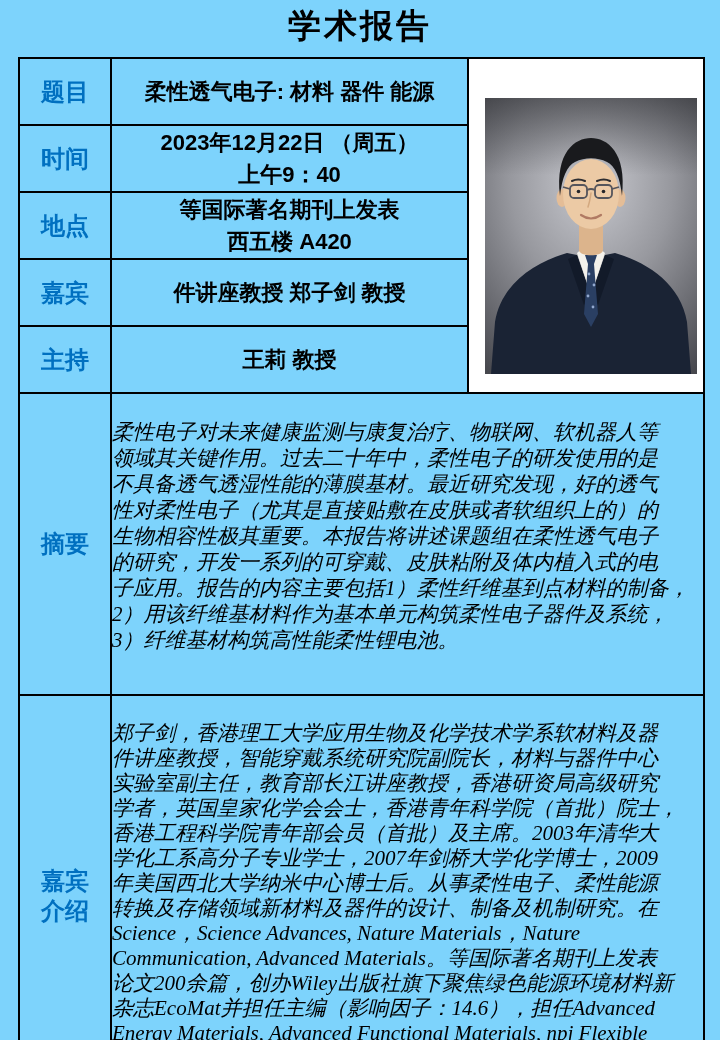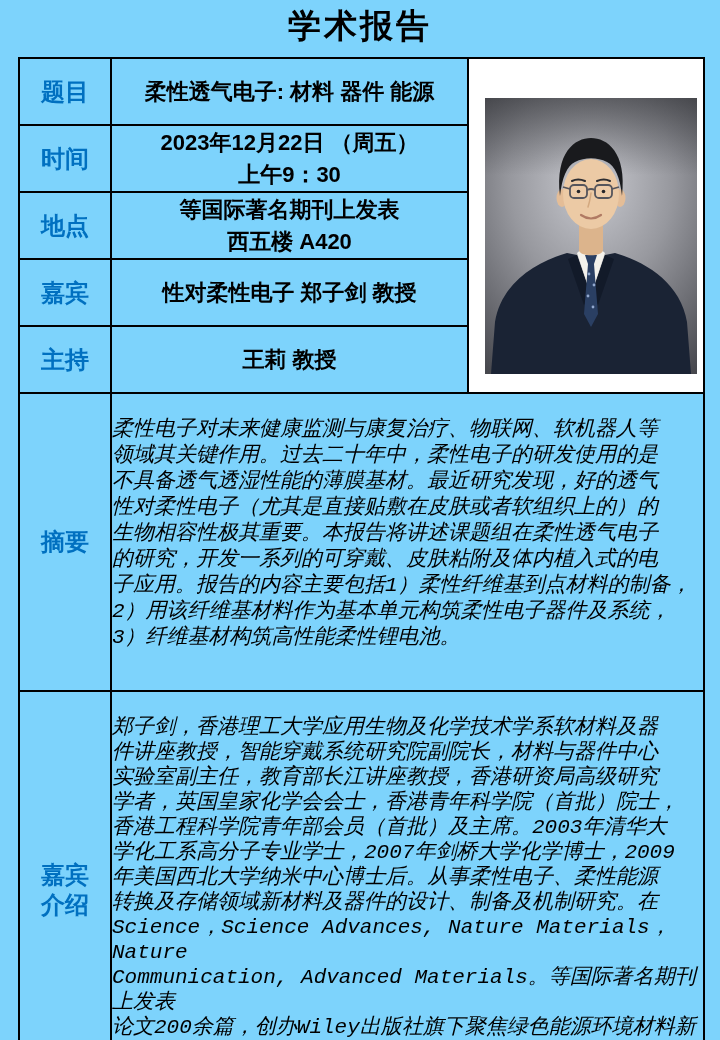--- a/index.html
+++ b/index.html
@@ -69,21 +69,21 @@
   }
   .photo-frame {
     margin: 39px 0 0 16px;
     width: 212px;
     height: 276px;
   }
   .photo-frame svg { display: block; }
   td.body-cell {
     vertical-align: top;
     padding: 6px 6px 0 7px;
-    font-family: Liberation Mono, monospace;
+    font-family: Liberation Serif, serif;
     font-style: italic;
     font-size: 21px;
     white-space: pre-line;
   }
   .abstract-text { line-height: 26px; height: 250px; overflow: hidden; }
   .bio-text { line-height: 25px; height: 350px; overflow: hidden; }
 </style>
 </head>
 <body>
 
@@ -156,30 +156,30 @@
               <path d="M106,95 C105,102 104,106 103,109" stroke="#d3a87f" stroke-width="1.5" fill="none" stroke-linecap="round"></path>
 
               <path d="M96,117 Q106,124 116,117" stroke="#b07a63" stroke-width="2.2" fill="none" stroke-linecap="round"></path>
             </svg>
           </div>
         </td>
       </tr>
       <tr class="info-row">
         <td class="label-cell">时间</td>
         <td class="value-cell">2023年12月22日 （周五）
-上午9：30</td>
+上午9：40</td>
       </tr>
       <tr class="info-row">
         <td class="label-cell">地点</td>
         <td class="value-cell">等国际著名期刊上发表
 西五楼 A420</td>
       </tr>
       <tr class="info-row">
         <td class="label-cell">嘉宾</td>
-        <td class="value-cell">性对柔性电子 郑子剑 教授</td>
+        <td class="value-cell">件讲座教授 郑子剑 教授</td>
       </tr>
       <tr class="info-row">
         <td class="label-cell">主持</td>
         <td class="value-cell">王莉 教授</td>
       </tr>
       <tr class="abstract-row">
         <td class="label-cell">摘要</td>
         <td class="body-cell" colspan="2">
           <div class="abstract-text">柔性电子对未来健康监测与康复治疗、物联网、软机器人等
 领域其关键作用。过去二十年中，柔性电子的研发使用的是

